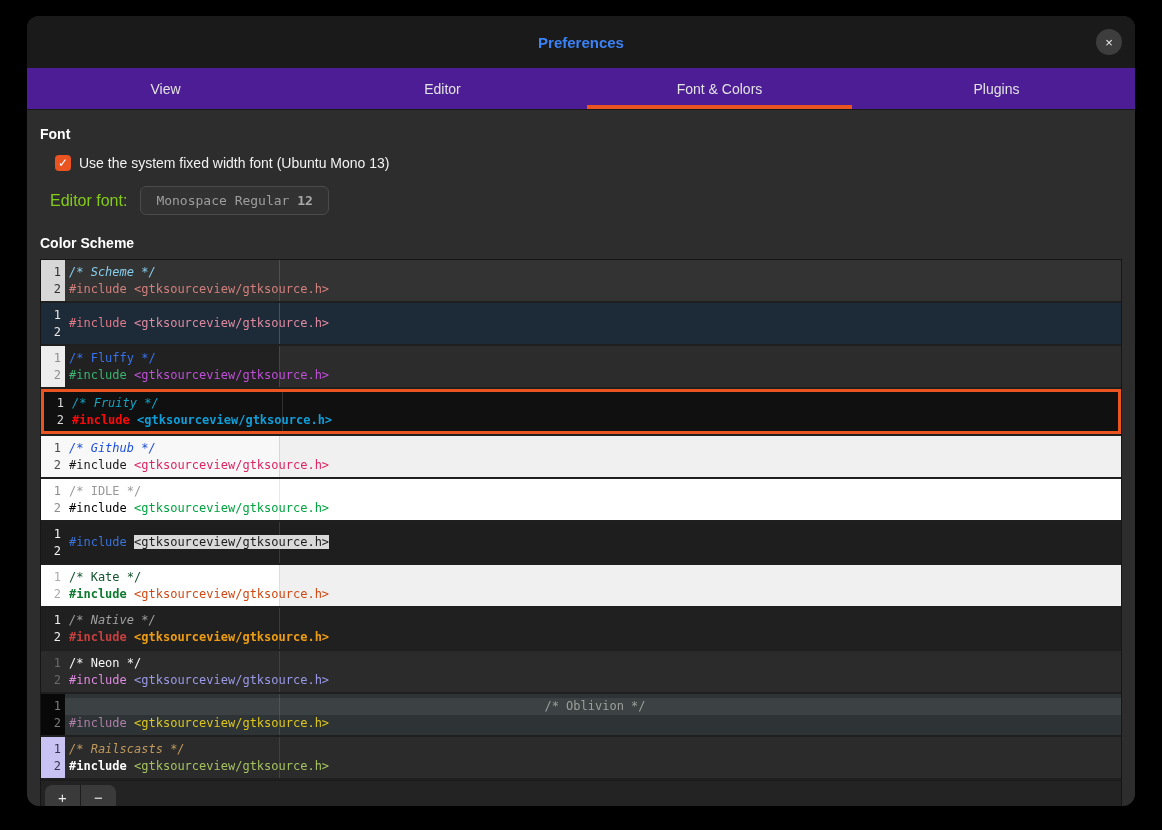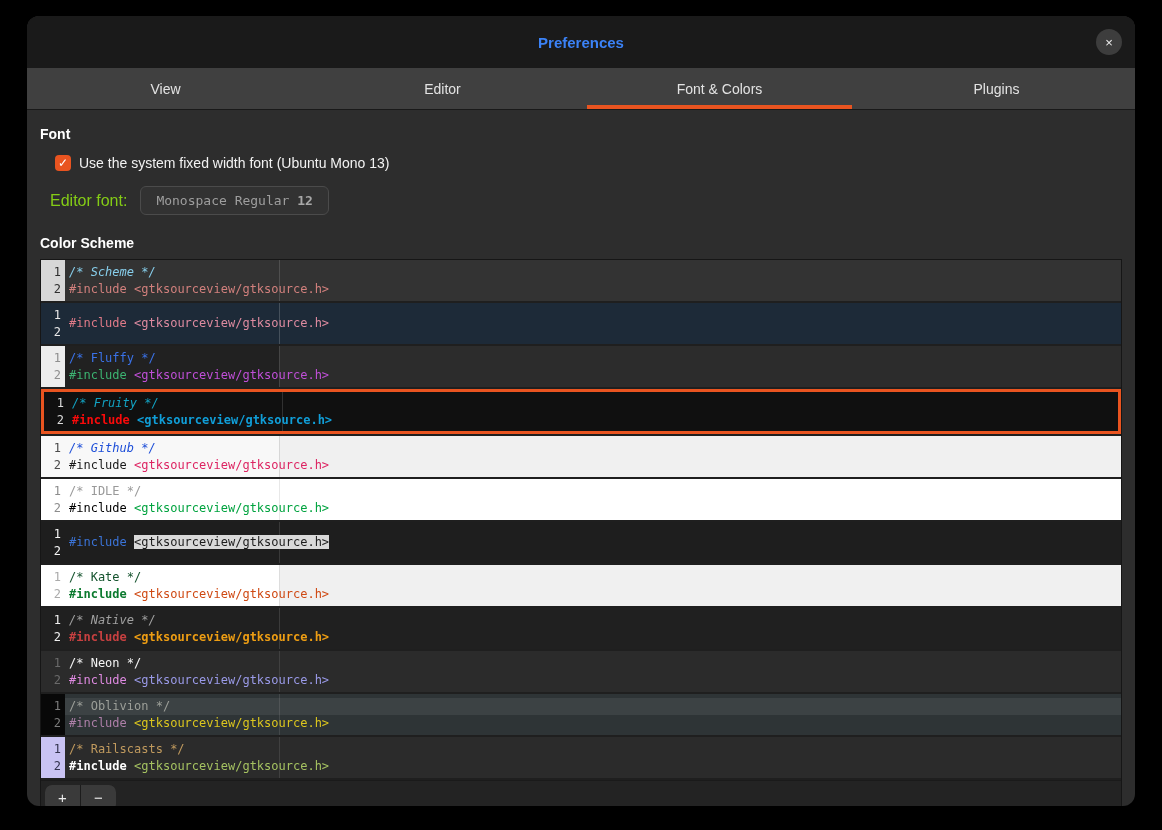--- a/index.html
+++ b/index.html
@@ -7,21 +7,21 @@
               font-family:"Liberation Sans", sans-serif; }
   .dialog { position:absolute; left:27px; top:16px; width:1108px; height:790px;
             background:#2d2d2d; border-radius:12px; overflow:hidden;
             box-shadow:0 8px 30px rgba(0,0,0,.8); }
   .titlebar { height:52px; background:#1a1a1a; display:flex; align-items:center;
               justify-content:center; position:relative; }
   .title { color:#3b82f6; font-weight:bold; font-size:15px; }
   .close-btn { position:absolute; right:13px; top:13px; width:26px; height:26px;
                border-radius:50%; background:#3d3d3d; color:#efefef; display:flex;
                align-items:center; justify-content:center; font-size:13px; cursor:pointer; }
-  .tabbar { height:42px; background:#404040; display:flex; border-bottom:1px solid #191919; }
+  .tabbar { height:42px; background:#4c1d95; display:flex; border-bottom:1px solid #191919; }
   .tab { flex:1; display:flex; align-items:center; justify-content:center;
          color:#e3e3e3; font-size:14px; position:relative; cursor:pointer; }
   .tab.active::after { content:""; position:absolute; left:6px; right:6px; bottom:0;
          height:4px; background:var(--accent); }
   .content { padding:16px 13px 0; }
   .section-heading { color:#fff; font-weight:bold; font-size:14px; }
   .check-row { display:flex; align-items:center; margin:13px 0 0 15px; }
   .checkbox { width:16px; height:16px; border-radius:4px; background:var(--accent);
               color:#fff; font-size:12px; display:flex; align-items:center;
               justify-content:center; margin-right:8px; cursor:pointer; }
@@ -212,33 +212,33 @@
     </div>
   </div>
           <div class="scheme-row" style="--bg: #2e3436; --gutter-bg: #080808; --gutter-fg: #7c7c7c; --margin-line: rgba(255,255,255,0.10);">
     <div class="gutter-col">
       <div class="gutter-num num1">1</div>
       <div class="gutter-num num2">2</div>
     </div>
     <div class="code-col">
       <div class="right-fill"></div>
       <div class="margin-line"></div>
-      <div class="code-line line1" style="background: rgba(255, 255, 255, 0.07);"><span class="comment" style="color: rgb(156, 159, 153);">/* Oblivion */</span></div>
+      <div class="code-line line1" style="background: rgba(255, 255, 255, 0.07); text-align: center;"><span class="comment" style="color: rgb(156, 159, 153);">/* Oblivion */</span></div>
       <div class="code-line line2"><span class="directive" style="color: rgb(173, 127, 168);">#include</span><span class="sp"> </span><span class="string" style="color: rgb(220, 198, 30);">&lt;gtksourceview/gtksource.h&gt;</span></div>
     </div>
   </div>
           <div class="scheme-row" style="--bg: #2b2b2b; --gutter-bg: #c9c3f3; --gutter-fg: #33334d; --margin-line: rgba(255,255,255,0.10);">
     <div class="gutter-col">
       <div class="gutter-num num1">1</div>
       <div class="gutter-num num2">2</div>
     </div>
     <div class="code-col">
       <div class="right-fill"></div>
       <div class="margin-line"></div>
-      <div class="code-line line1"><span class="comment" style="color: rgb(192, 154, 94); ">/* Railscasts */</span></div>
+      <div class="code-line line1"><span class="comment" style="color: rgb(192, 154, 94); font-style: italic;">/* Railscasts */</span></div>
       <div class="code-line line2"><span class="directive" style="color: rgb(255, 255, 255); font-weight: bold;">#include</span><span class="sp"> </span><span class="string" style="color: rgb(165, 194, 97);">&lt;gtksourceview/gtksource.h&gt;</span></div>
     </div>
   </div>
         </div>
       <div class="toolbar">
         <span class="btn-group">
           <button class="tool-btn">+</button>
           <button class="tool-btn">−</button>
         </span>
       </div>

